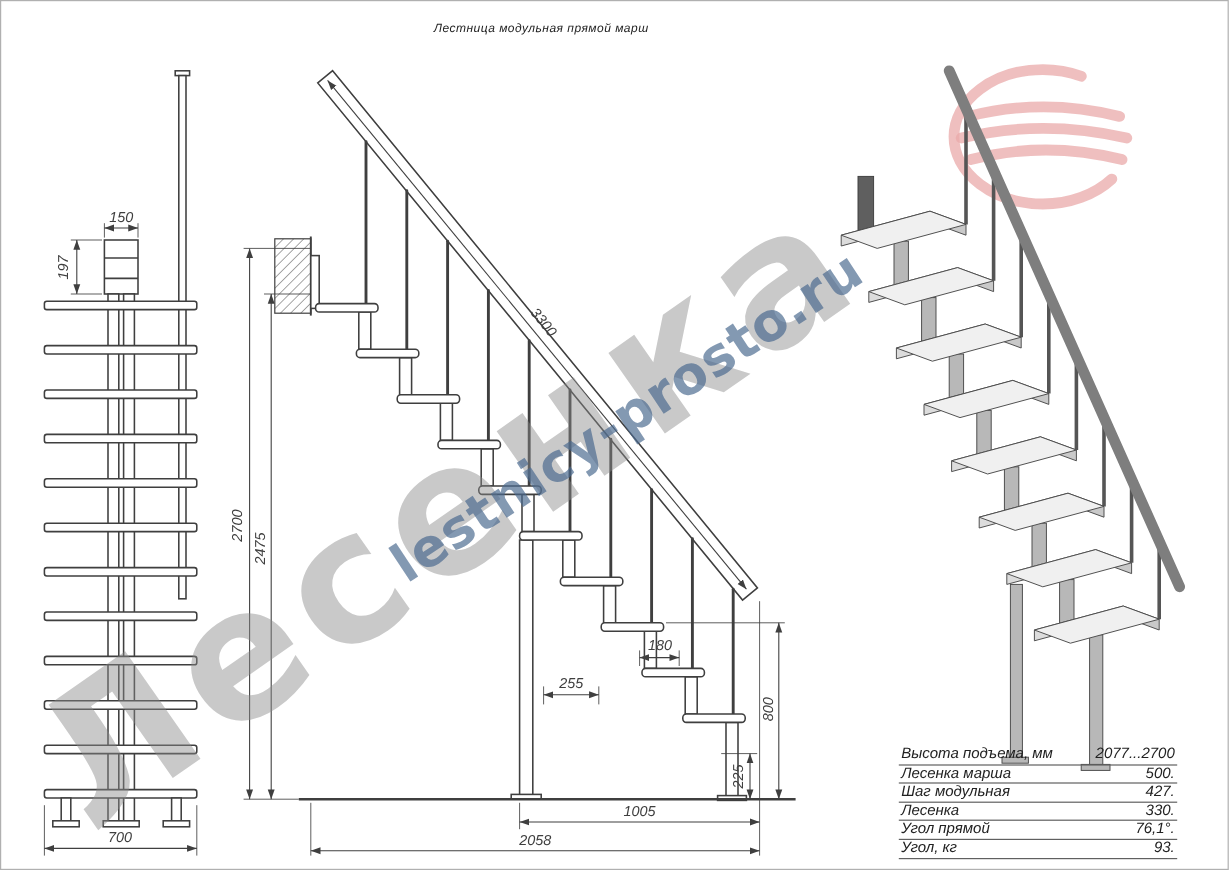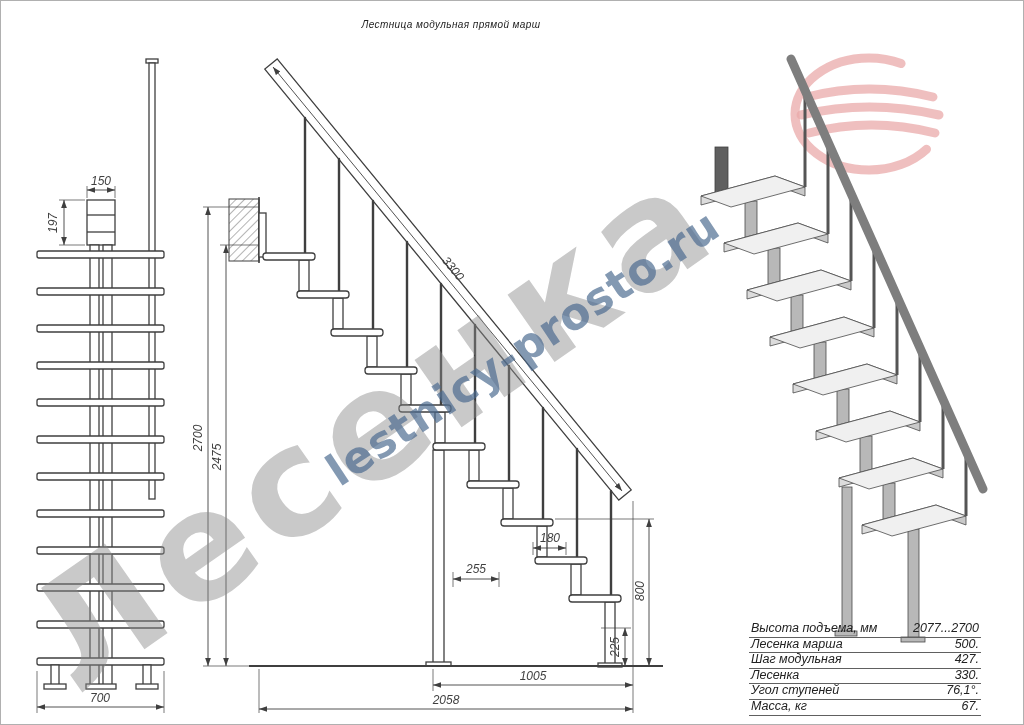--- a/index.html
+++ b/index.html
@@ -300,22 +300,22 @@
     </div>
     <div class="spec-row">
       <span class="spec-label">Шаг модульная</span>
       <span class="spec-value">427.</span>
     </div>
     <div class="spec-row">
       <span class="spec-label">Лесенка</span>
       <span class="spec-value">330.</span>
     </div>
     <div class="spec-row">
-      <span class="spec-label">Угол ступеней</span>
+      <span class="spec-label">Угол прямой</span>
       <span class="spec-value">76,1°.</span>
     </div>
     <div class="spec-row">
-      <span class="spec-label">Масса, кг</span>
-      <span class="spec-value">67.</span>
+      <span class="spec-label">Угол, кг</span>
+      <span class="spec-value">93.</span>
     </div>
   </div>
 
 </div>
 
 </body></html>

